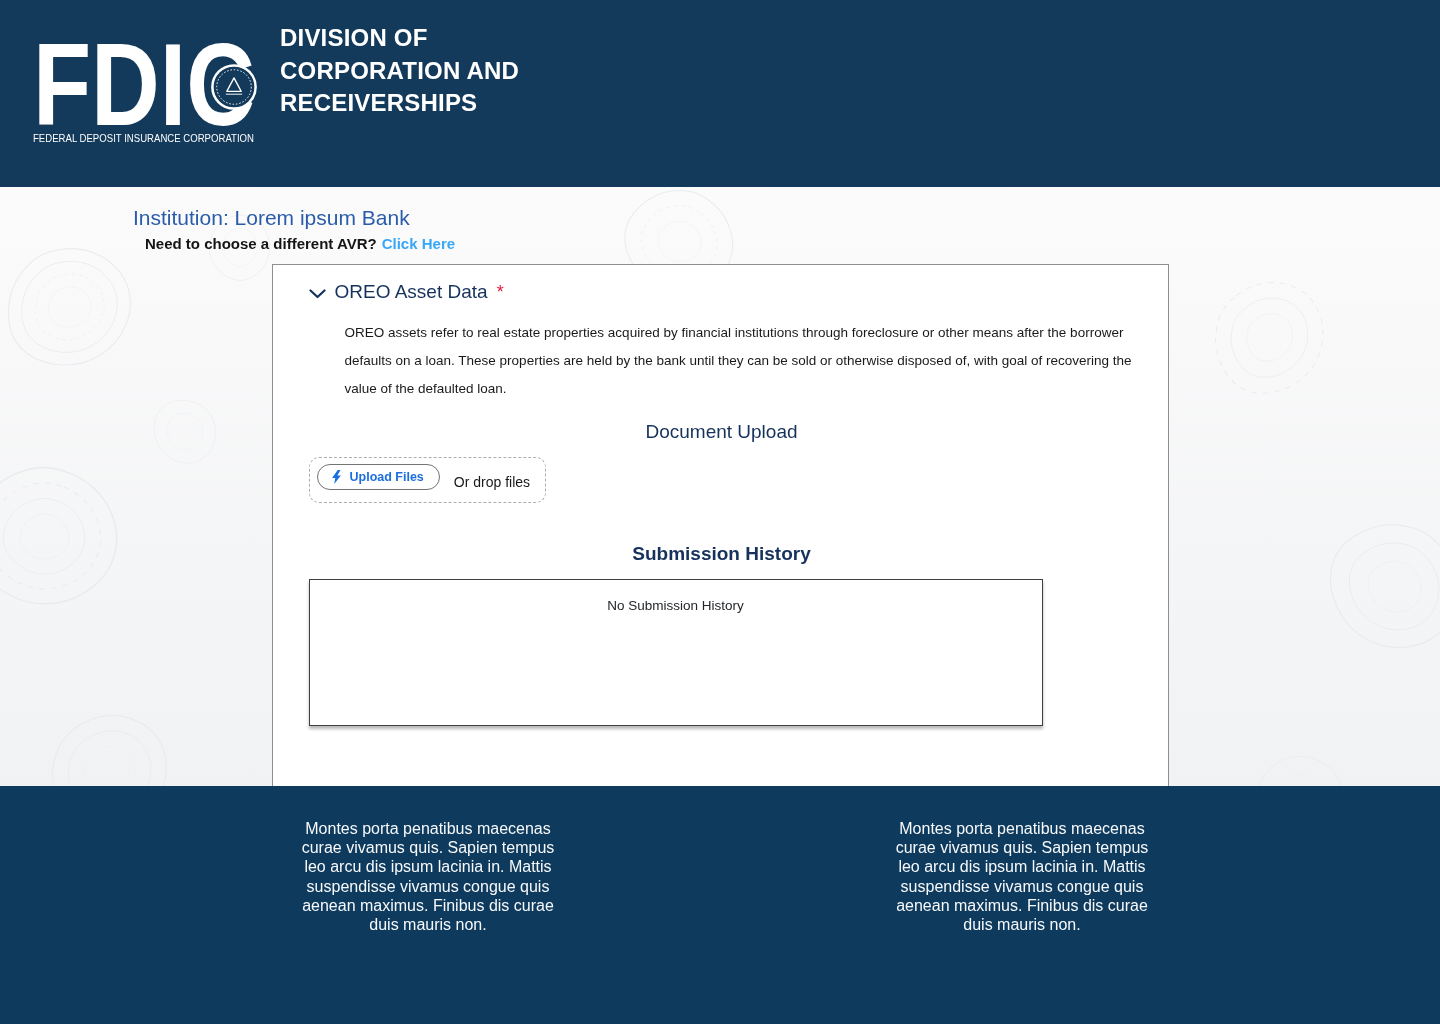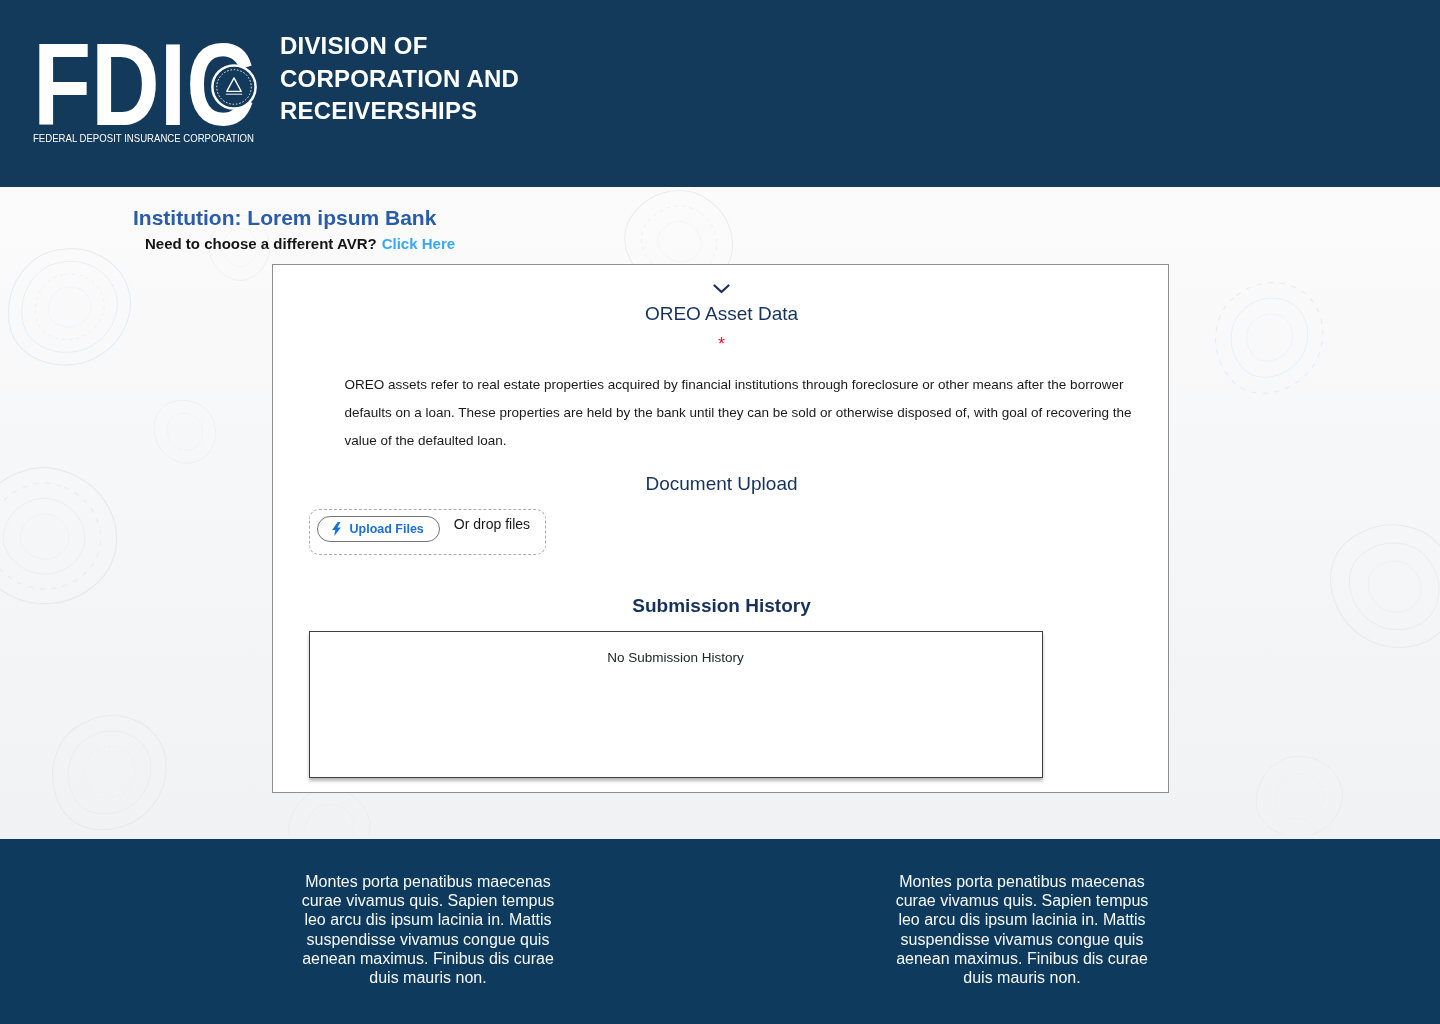--- a/index.html
+++ b/index.html
@@ -17,65 +17,65 @@
                        font-family:"Liberation Sans",sans-serif; }
   .fdic-tagline-svg { display:block; margin-top:3px; }
   .fdic-tagline-text { fill:#ffffff; font-size:11px; font-weight:400;
                        font-family:"Liberation Sans",sans-serif; }
   .fdic-seal { position:absolute; left:177px; top:21px; }
   .seal-bg   { fill:#13395B; stroke:#ffffff; stroke-width:2.6; }
   .seal-dash { fill:none; stroke:#ffffff; stroke-width:1; stroke-dasharray:1.6 1.9; }
   .seal-tri  { fill:none; stroke:#ffffff; stroke-width:1.4; stroke-linejoin:round; }
   .seal-line { stroke:#ffffff; stroke-width:1; }
 
-  .division-title { position:absolute; left:280px; top:30px; color:#ffffff;
+  .division-title { position:absolute; left:280px; top:22px; color:#ffffff;
                     font-size:24px; font-weight:700; line-height:32.5px; letter-spacing:0.2px; }
 
   
   .app-main { flex:1 1 auto; position:relative; overflow:hidden;
               background:linear-gradient(180deg,#fbfbfc 0%,#f1f2f3 100%); }
   .topo { position:absolute; left:0; top:0; opacity:0.85; }
   .topo use { fill:none; stroke:#e7e9eb; }
   .topo use.dashed { stroke-dasharray:5 6; }
 
   .main-inner { position:relative; z-index:1; }
 
   .institution-heading { padding:19px 2px 0 133px; font-size:21px; line-height:24px;
-                         font-weight:700; color:#2A5CA9; }
+                         font-weight:400; color:#2A5CA9; }
   .avr-line { margin-top:5px; padding-left:133px; font-size:15px; line-height:17px;
               font-weight:700; color:#141414;margin-left:12px; }
   .avr-link { color:#38A7F8; margin-left:5px; text-decoration:none; cursor:pointer; }
 
   .oreo-card { width:897px; height:529px; margin:12px auto 0; background:#ffffff;
                border:1px solid #8E8E8E; padding:16px 33px 0 36px; }
 
-  .card-title-row { display:flex; align-items:center; gap:9px; cursor:pointer;flex-direction:column; }
+  .card-title-row { display:flex; align-items:center; gap:9px; cursor:pointer; }
   .chevron-icon { flex:none; margin-top:3px; }
   .card-title { font-size:19px; line-height:22px; color:#16325C; }
   .required { color:#E51837; font-size:18px; }
 
   .oreo-desc { margin-top:16px; max-width:815px; font-size:13.5px; line-height:28px; color:#1A1A1A;margin-left:36px; }
 
   .sub-heading { margin-top:18px; font-size:19px; line-height:22px; font-weight:400; color:#16325C;text-align:center; }
   .sub-heading.history { margin-top:40px;font-weight:bold; }
 
-  .dropzone { margin-top:14px; display:inline-flex; align-items:flex-start; gap:14px;
+  .dropzone { margin-top:14px; display:inline-flex; align-items:flex-end; gap:14px;
               border:1px dashed #ADADAD; border-radius:10px; padding:6px 15px 12px 7px; }
   .upload-btn { display:inline-flex; align-items:center; gap:8px; padding:5px 15px 5px 13px;
                 border:1px solid #747474; border-radius:15px; background:#ffffff;
                 color:#1B6EDF; font-size:12.5px; font-weight:700; font-family:inherit; cursor:pointer; }
   .drop-hint { font-size:14px; color:#181818; }
 
   .history-box { margin-top:14px; width:734px; height:147px; background:#ffffff;
                  border:1px solid #3F3F3F; box-shadow:0 3px 3px rgba(0,0,0,0.28);
                  padding-top:18px; text-align:center; }
   .empty-msg { font-size:13.5px; color:#23272B; }
 
   
-  .app-footer { flex:0 0 auto; height:185px; background:#0E3A5E; display:flex;
+  .app-footer { flex:0 0 auto; height:238px; background:#0E3A5E; display:flex;
                 align-items:flex-start; padding-top:33px; }
   .footer-col { width:278px; color:#F7F9FA; font-size:16px; line-height:19.2px;
                 text-align:center; font-weight:400; }
   .footer-col.col1 { margin-left:289px; }
   .footer-col.col2 { margin-left:316px; }
 </style>
 </head>
 <body>
 
 <div class="page">

